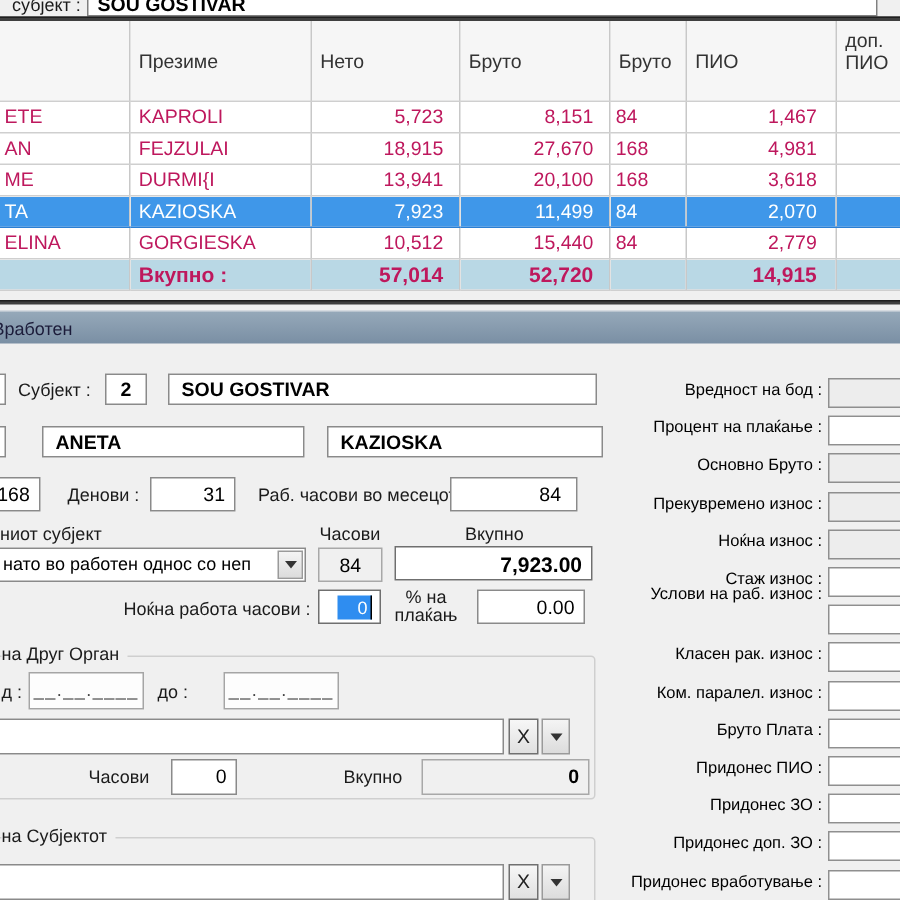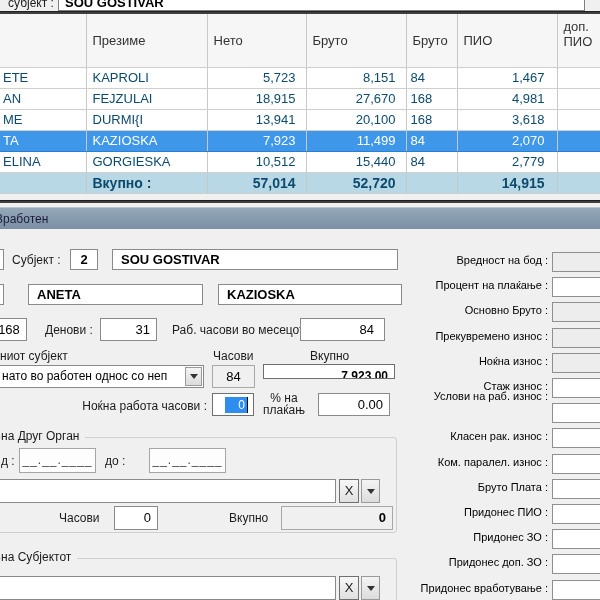--- a/index.html
+++ b/index.html
@@ -12,21 +12,21 @@
   #topstrip .lbl { position:absolute; left:8px; top:-4px; }
   #topfield { position:absolute; left:58px; top:-8px; width:527px; height:19px; background:#fff; border:1px solid #808080; font-weight:bold; font-size:13px; padding-left:6px; line-height:19px; overflow:hidden; }
   .darkline { position:absolute; left:0; width:600px; height:3px; background:#3f3f3f; border-top:1px solid #1f1f1f; }
 
   
   #tablewrap { position:absolute; left:0; top:14px; width:600px; }
   table { border-collapse:collapse; table-layout:fixed; width:600px; font-size:13px; background:#fff; }
   th, td { border-right:1px solid #c8c8c8; border-bottom:1px solid #cfcfcf; overflow:hidden; white-space:normal; }
   th { background:#f6f6f6; font-weight:normal; color:#333; text-align:left; height:53px; vertical-align:middle; padding-left:6px; }
   th.c-dop { vertical-align:top; padding-top:5px; line-height:15px; }
-  td { height:21px; color:#0c4a6e; }
+  td { height:21px; color:#be185d; }
   .c-name  { padding-left:3px; }
   .c-sur   { padding-left:6px; }
   .c-num   { text-align:right; padding-right:10px; }
   .c-pio   { text-align:right; padding-right:12px; }
   .c-hrs   { padding-left:4px; }
   tr.selected td { background:#3f97e9; color:#fff; border-top:1px solid #2a7fd4; border-bottom:1px solid #2a7fd4; }
   tr.total td { background:#b9d8e5; font-weight:bold; font-size:14px; }
 
   
   #titlebar { position:absolute; left:0; top:207px; width:600px; height:22px; background:linear-gradient(180deg,#95a8b9,#7a8fa4); border-top:1px solid #b9c4cf; line-height:22px; font-size:12px; color:#1c1c3a; overflow:hidden; }
@@ -168,21 +168,21 @@
   <span class="lbl" style="left:213px; top:349px;">Часови</span>
   <span class="lbl" style="left:310px; top:349px;">Вкупно</span>
 
   <div class="combo" style="left:-6px; top:365px; width:210px; height:23px; padding-left:7px;">
     <span>нато во работен однос со неп</span>
     <span class="ddbtn" style="right:1px; top:1px; width:17px; height:19px;">
         <span class="tri"></span>
       </span>
   </div>
   <div class="box center grayfill" style="left:212px; top:365px; width:43px; height:23px; line-height:21px;">84</div>
-  <div class="box bold right" style="left:263px; top:364px; width:132px; height:15px; line-height:23px; font-size:12px; border-color:#6f6f6f;">7,923.00</div>
+  <div class="box bold right" style="left:263px; top:364px; width:132px; height:23px; line-height:23px; font-size:14px; border-color:#6f6f6f;">7,923.00</div>
 
   <span class="lbl" style="left:0px; top:399px; width:207px; text-align:right;">Ноќна работа часови :</span>
   <div class="box" style="left:212px; top:393px; width:42px; height:23px; border-color:#6f6f6f;">
     <span class="sel" style="position:absolute; left:12px; top:3px; width:23px; height:16px; background:#2f8df0; color:#fff; text-align:right; font-size:12px; line-height:16px; padding-right:2px; border-right:1px solid #000;">0</span>
   </div>
   <div class="lbl" style="left:256px; top:392px; width:56px; text-align:center; line-height:12px;">
     <span>% на</span><br>
     <span>плаќањ</span>
   </div>
   <div class="box right" style="left:318px; top:393px; width:72px; height:23px; line-height:21px;">0.00</div>

